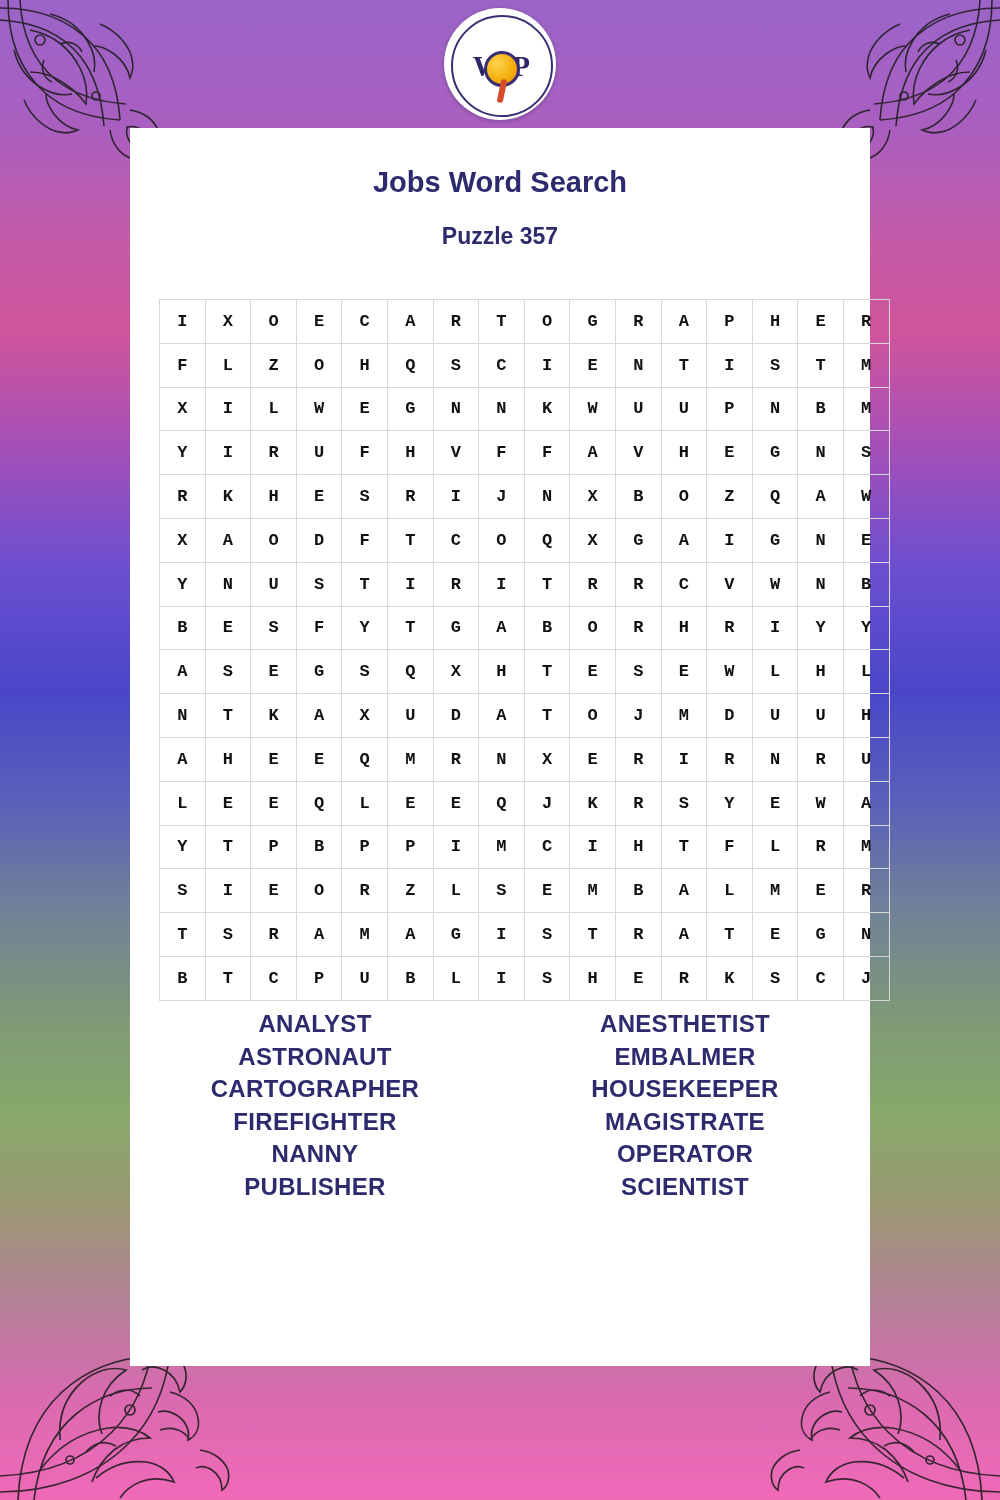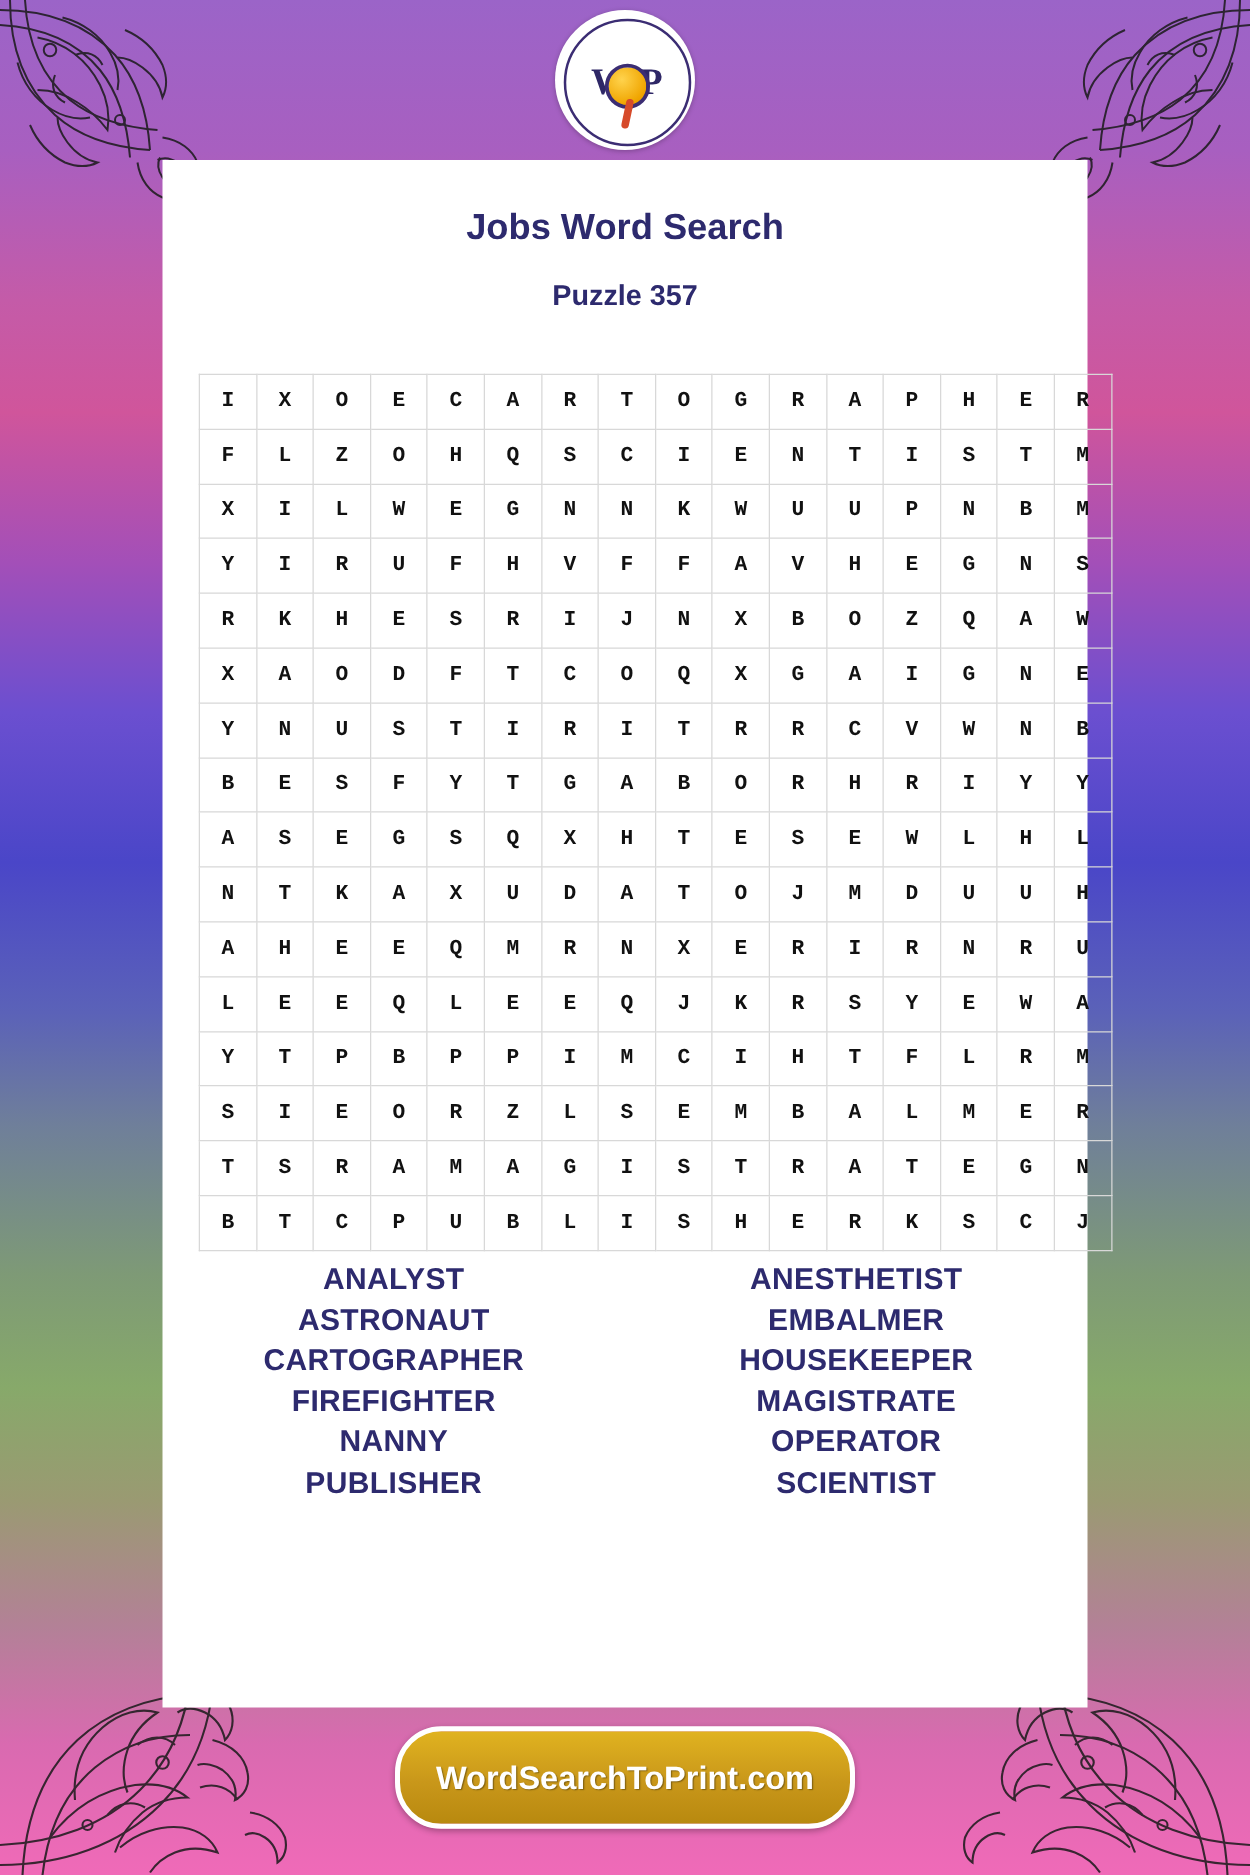--- a/index.html
+++ b/index.html
@@ -600,17 +600,14 @@
         <div class="word">EMBALMER</div>
         <div class="word">HOUSEKEEPER</div>
         <div class="word">MAGISTRATE</div>
         <div class="word">OPERATOR</div>
         <div class="word">SCIENTIST</div>
       </div>
     </div>
 
   </div>
 
-  <div class="footer-btn">
-    <span>WordSearchToPrint.com</span>
-  </div>
 
 </div>
 
 </body></html>

